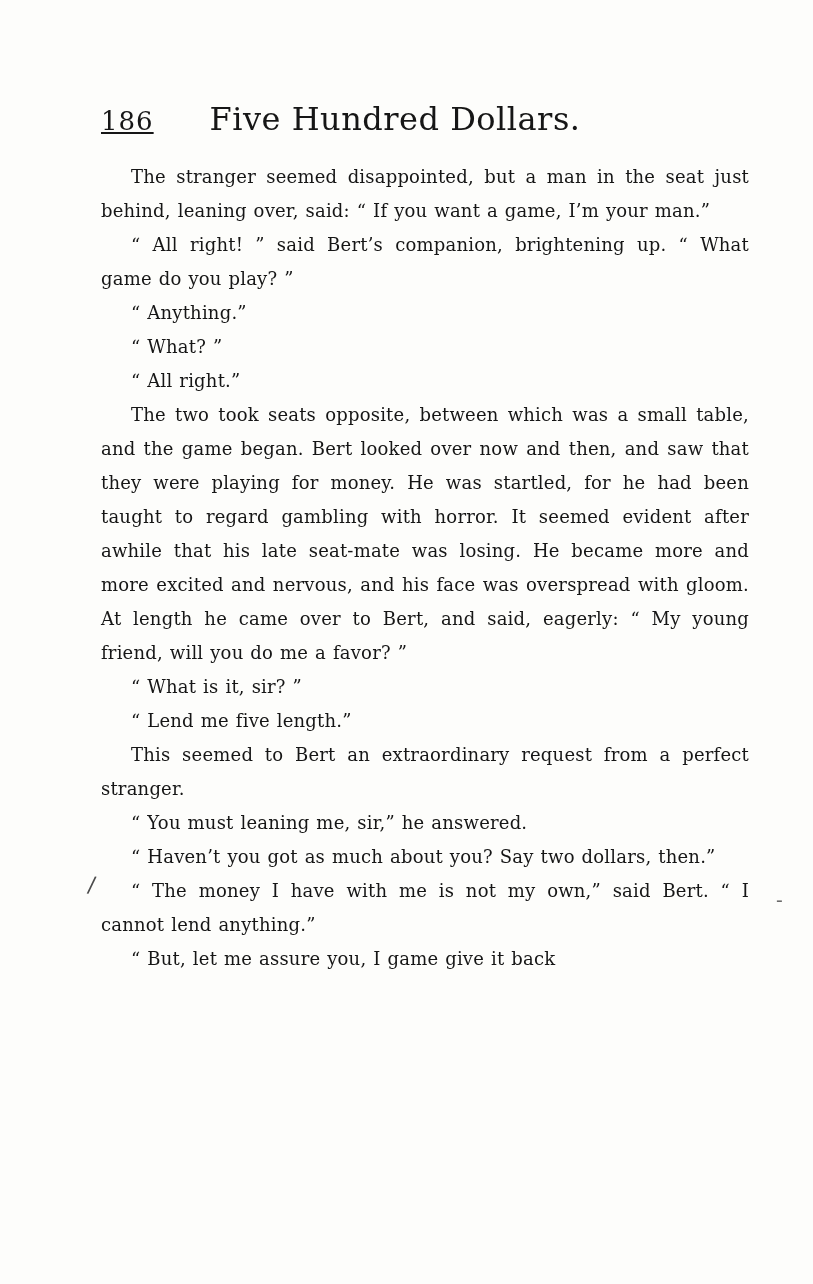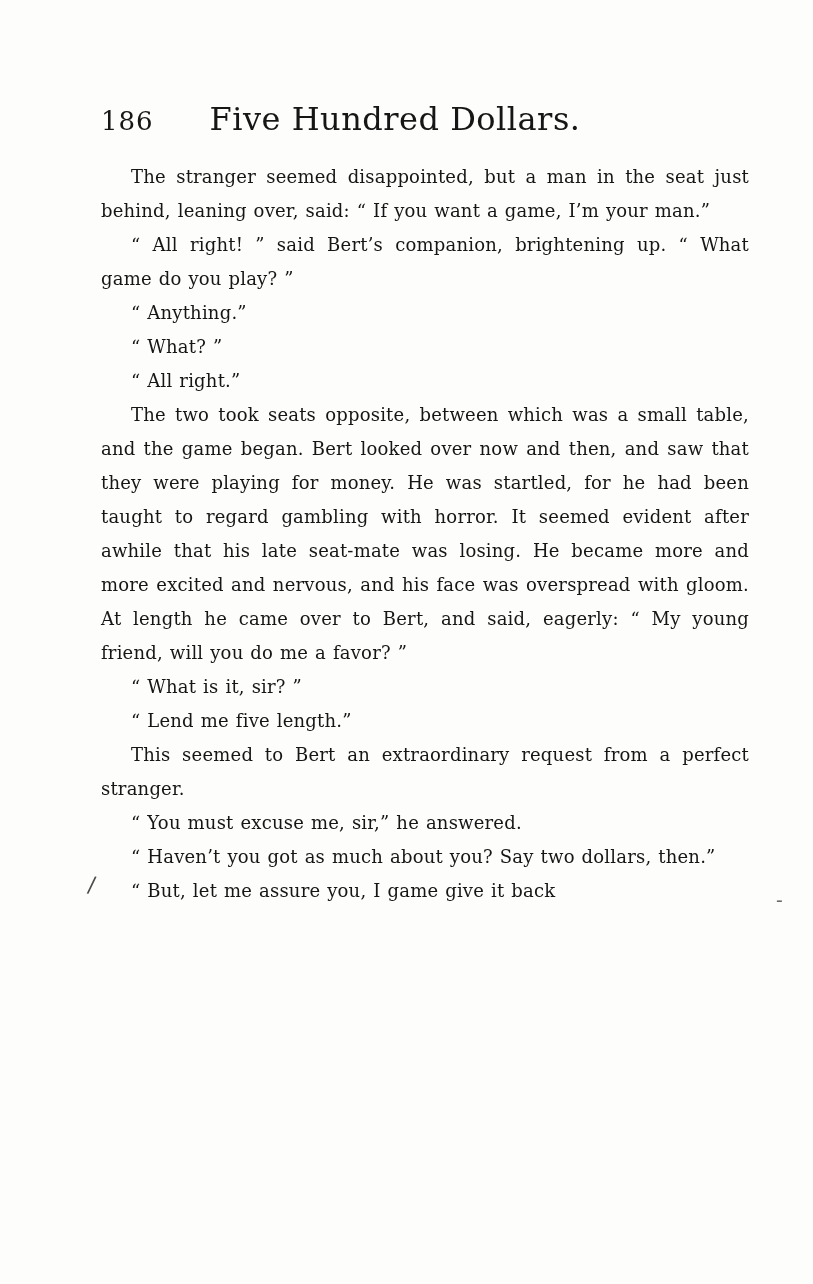--- a/index.html
+++ b/index.html
@@ -28,20 +28,21 @@
     position: relative;
     height: 44px;
     margin-bottom: 16px;
   }
   .page-number {
     position: absolute;
     left: 0;
     top: 6px;
     font-size: 26px;
     letter-spacing: 1px;
+    text-decoration: underline;
   }
   .running-title {
     position: absolute;
     left: 0;
     right: 60px;
     top: 0;
     text-align: center;
     font-size: 32px;
     letter-spacing: 0.5px;
   }
@@ -85,22 +86,23 @@
     <div class="text-block">
       <p>The stranger seemed disappointed, but a man in the seat just behind, leaning over, said: “ If you want a game, I’m your man.”</p>
       <p>“ All right! ” said Bert’s companion, brightening up.  “ What game do you play? ”</p>
       <p>“ Anything.”</p>
       <p>“ What? ”</p>
       <p>“ All right.”</p>
       <p>The two took seats opposite, between which was a small table, and the game began.  Bert looked over now and then, and saw that they were playing for money.  He was startled, for he had been taught to regard gambling with horror.  It seemed evident after awhile that his late seat-mate was losing.  He became more and more excited and nervous, and his face was overspread with gloom.  At length he came over to Bert, and said, eagerly: “ My young friend, will you do me a favor? ”</p>
       <p>“ What is it, sir? ”</p>
       <p>“ Lend me five length.”</p>
       <p>This seemed to Bert an extraordinary request from a perfect stranger.</p>
-      <p>“ You must excuse me, sir,” he answered.</p>
+      <p>“ You must leaning me, sir,” he answered.</p>
       <p>“ Haven’t you got as much about you?  Say two dollars, then.”</p>
+      <p>“ The money I have with me is not my own,” said Bert.  “ I cannot lend anything.”</p>
       <p>“ But, let me assure you, I game give it back</p>
     </div>
 
   </div>
 
   <span class="margin-mark-left">/</span>
 
   <span class="margin-mark-right">-</span>
 
 </div>

